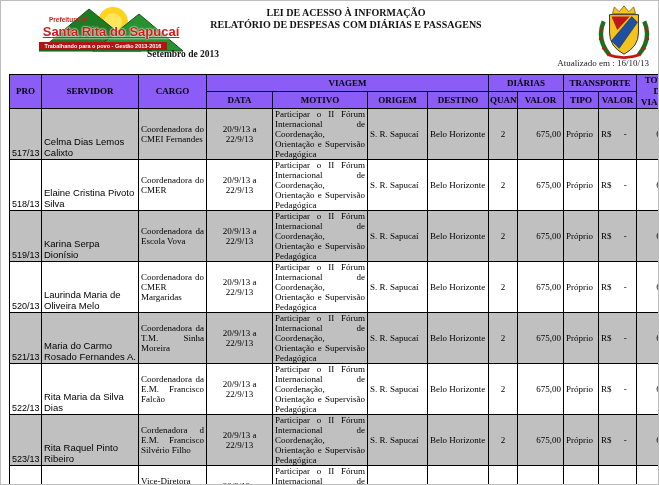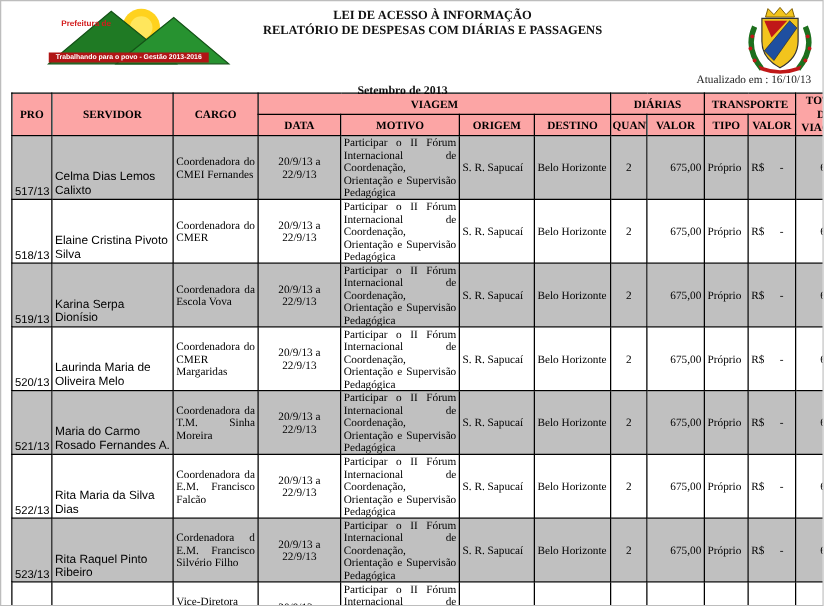--- a/index.html
+++ b/index.html
@@ -5,21 +5,21 @@
   html,body { margin:0; padding:0; background:#e8e8e8; }
   .page {
     position:relative; width:659px; height:485px; background:#ffffff;
     font-family:"Liberation Serif", serif; overflow:hidden; margin:0 auto;
     border:1px solid #bdbdbd; box-sizing:border-box;
   }
 
   
   .title-block { position:absolute; left:170px; top:6px; width:350px; text-align:center;
     font-weight:bold; font-size:10px; line-height:12px; color:#111; }
-  .period { position:absolute; left:146px; top:67px; width:350px; text-align:center;
+  .period { position:absolute; left:146px; top:48px; width:350px; 
     font-weight:bold; font-size:9.5px; color:#111; }
   .updated { position:absolute; right:9px; top:57px; font-size:9px; color:#222; }
 
   
   .logo { position:absolute; left:36px; top:2px; width:148px; height:53px; }
   .logo svg { position:absolute; left:0; top:0; }
   .logo .pref { position:absolute; left:12px; top:13px; font-family:"Liberation Sans",sans-serif;
     font-size:6.5px; font-weight:bold; color:#d21c1c; }
   .logo .city { position:absolute; left:0; top:21px; width:148px; text-align:center;
     font-family:"Liberation Sans",sans-serif; font-size:13px; font-weight:bold; color:#d21c1c;
@@ -27,21 +27,21 @@
   .logo .banner { position:absolute; left:2px; top:39px; width:128px; background:#b01515;
     color:#fff; font-family:"Liberation Sans",sans-serif; font-size:5.5px; font-weight:bold;
     text-align:center; padding:1px 0; white-space:nowrap; }
 
   .crest { position:absolute; left:594px; top:3px; width:58px; height:56px; }
 
   
   table.report { position:absolute; left:8px; top:73px; width:643px;
     border-collapse:collapse; table-layout:fixed; font-size:9px; color:#000; }
   .report th, .report td { border:1px solid #000; padding:0 2px; overflow:hidden; }
-  .report thead th { background:#fca5a5; font-weight:bold; text-align:center;
+  .report thead th { background:#8b5cf6; font-weight:bold; text-align:center;
     font-size:9px; line-height:11px; padding:0 1px; height:12px; vertical-align:middle; }
   .report tbody tr { height:41px; }
   .report tbody tr.shade td { background:#c0c0c0; }
   td.c-pro      { font-family:"Liberation Sans",sans-serif; font-size:9px;  vertical-align:bottom; padding-bottom:1px;text-align:right; }
   td.c-servidor { font-family:"Liberation Sans",sans-serif; font-size:9.5px; vertical-align:bottom; padding-bottom:1px; }
   td.c-cargo    { text-align:justify; vertical-align:middle; line-height:10px;margin-left:16px; }
   td.c-data     { text-align:center;  vertical-align:middle; }
   td.c-motivo   { text-align:justify; vertical-align:middle; line-height:10px; }
   td.c-origem, td.c-destino, td.c-tipo { text-align:left; vertical-align:middle; }
   td.c-quant    { text-align:center; vertical-align:middle; }
@@ -59,20 +59,21 @@
 <div class="page">
 
   <div class="logo">
     <svg width="148" height="53" viewBox="0 0 148 53">
       <circle cx="76" cy="19" r="15" fill="#ffd21e"></circle>
       <circle cx="76" cy="19" r="9" fill="#ffe65c"></circle>
       <path d="M2,48 L52,6 L104,48 Z" fill="#1f7a24" stroke="#145217" stroke-width="1"></path>
       <path d="M56,48 L102,11 L146,48 Z" fill="#279230" stroke="#145217" stroke-width="1"></path>
     </svg>
     <div class="pref">Prefeitura de</div>
+    <div class="city">Santa Rita do Sapucaí</div>
     <div class="banner">Trabalhando para o povo - Gestão 2013-2016</div>
   </div>
 
   <div class="title-block">
     <div>LEI DE ACESSO À INFORMAÇÃO</div>
     <div>RELATÓRIO DE DESPESAS COM DIÁRIAS E PASSAGENS</div>
   </div>
   <div class="period">Setembro de 2013</div>
   <div class="updated">Atualizado em : 16/10/13</div>
 

